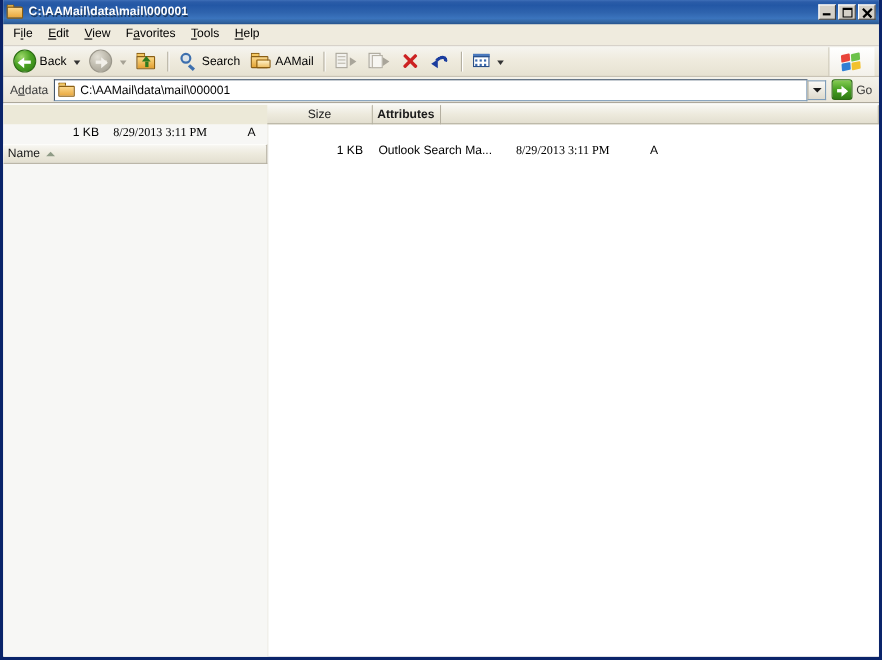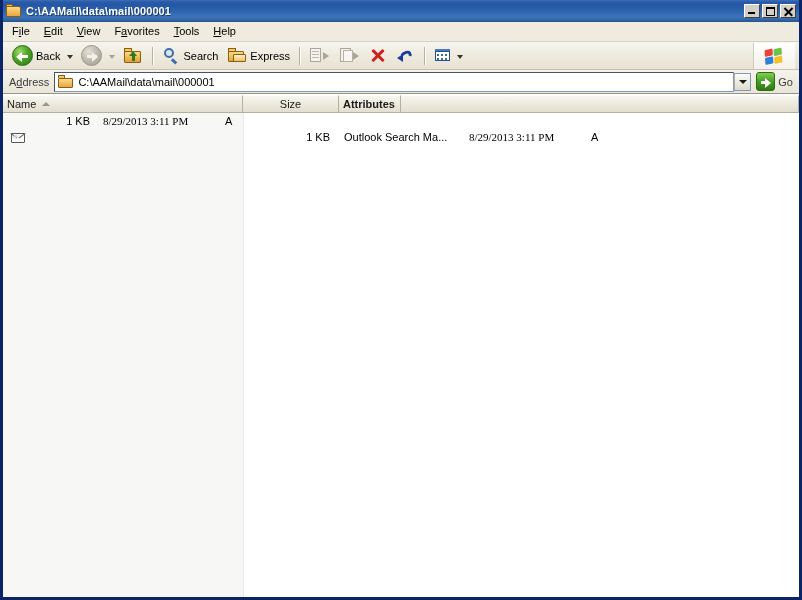--- a/index.html
+++ b/index.html
@@ -465,21 +465,21 @@
     box-sizing: border-box;
   }
   .hcell.right { justify-content: flex-end; }
   .hcell .sortasc {
     width: 0; height: 0;
     border-left: 4px solid transparent;
     border-right: 4px solid transparent;
     border-bottom: 4px solid #8f9b86;
     margin-left: 6px;
   }
-  #hc-name { width: 240px; }
+  #hc-name { width: 240px; margin-top: 36px; }
   #hc-size { width: 96px; justify-content: center; }
   #hc-type { width: 126px; }
   #hc-date { width: 120px; }
   #hc-attr { width: 62px; font-weight: bold; }
   #hc-fill { flex: 1 1 auto; }
 
   .filerow {
     position: relative;
     display: flex;
     height: 16px;
@@ -622,21 +622,21 @@
       </div>
       <span class="tb-label">Search</span>
     </div>
 
     <div class="tb-btn">
       <div class="foldersicon">
         <div class="t1"></div>
           <div class="f1"></div>
           <div class="f2"></div>
       </div>
-      <span class="tb-label">Express</span>
+      <span class="tb-label">AAMail</span>
     </div>
 
     <div class="tb-sep"></div>
 
     <div class="tb-btn">
       <div class="moveto">
         <div class="page"></div>
         <div class="ln" style="top:4px"></div>
           <div class="ln" style="top:7px"></div>
           <div class="ln" style="top:10px"></div>
@@ -686,21 +686,21 @@
       <div class="flag">
         <div class="q q1"></div>
           <div class="q q2"></div>
         <div class="q q3"></div>
           <div class="q q4"></div>
       </div>
     </div>
   </div>
 
   <div id="addressbar">
-    <div id="address-label"><span>A</span><u>d</u><span>dress</span></div>
+    <div id="address-label"><span>A</span><u>d</u><span>data</span></div>
     <div id="address-field">
       <div id="addr-folder">
         <div class="t"></div>
           <div class="f"></div>
       </div>
       <div id="addr-text">C:\AAMail\data\mail\000001</div>
     </div>
     <div id="addr-dropdown">
       <div class="car"></div>
     </div>

